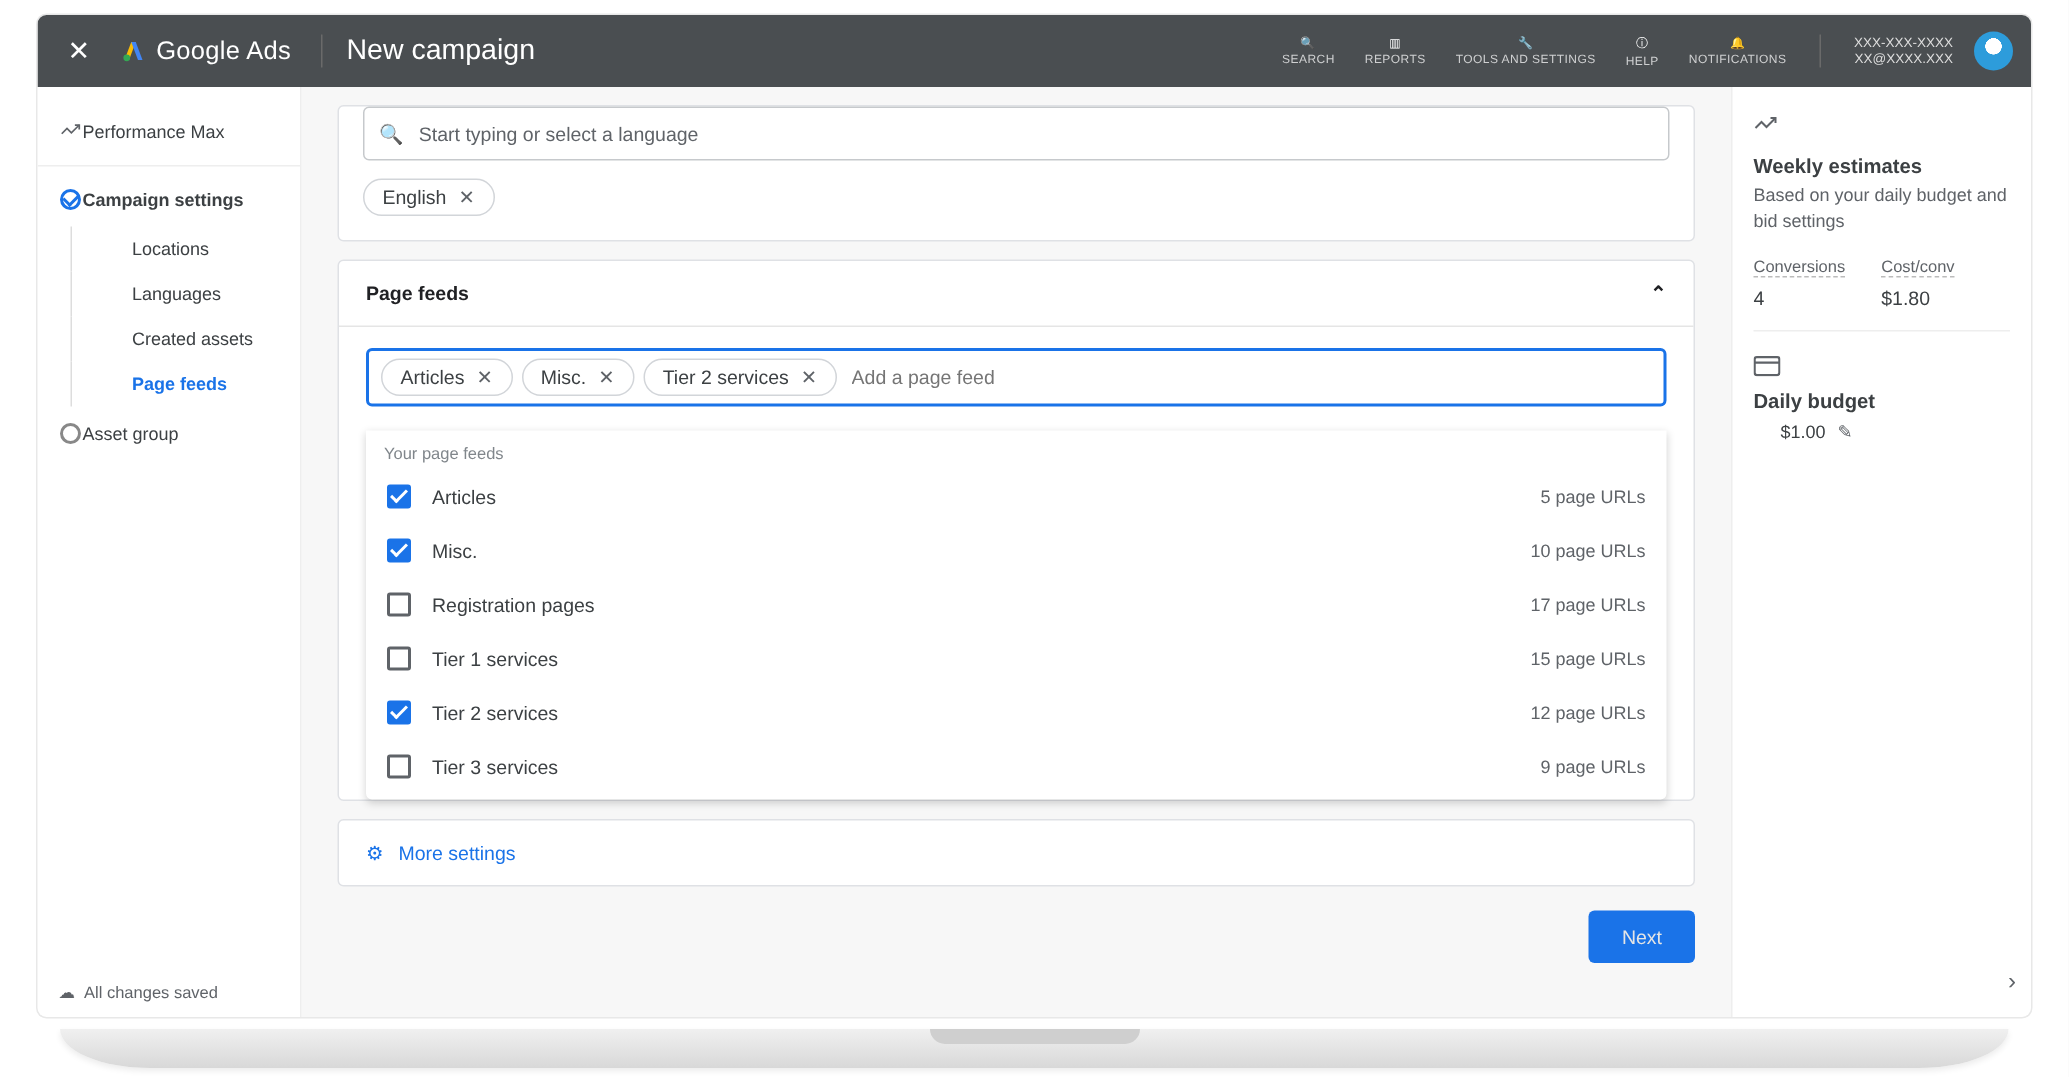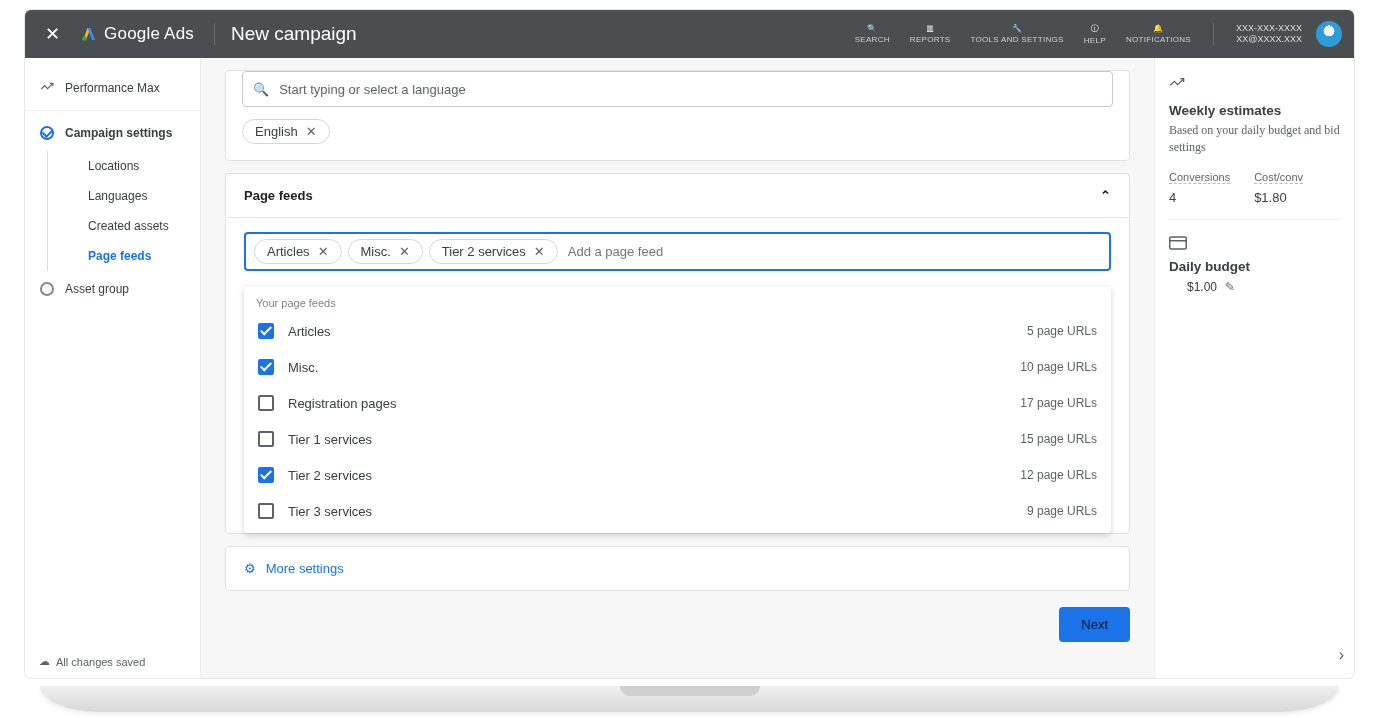--- a/index.html
+++ b/index.html
@@ -18,21 +18,21 @@
   .page-title { font-size: 19px; font-weight: 400; }
   .topbar-spacer { flex: 1; }
   .top-icon { display: flex; flex-direction: column; align-items: center; justify-content: center; font-size: 8px; letter-spacing: .3px; gap: 2px; padding: 0 6px; cursor: pointer; }
   .top-icon .lbl { color: #cfd0d1; }
   .avatar { width: 26px; height: 26px; border-radius: 50%; background: radial-gradient(circle at 50% 38%, #fff 0 26%, #2d9cdb 27%); }
   .acct-block { font-size: 9px; text-align: right; line-height: 11px; color: #dcdcdc; padding: 0 6px; }
 
   
   .content { flex: 1; display: grid; grid-template-columns: 176px 1fr 200px; min-height: 0; }
   .sidebar { border-right: 1px solid #eee; padding: 12px 0 0; display: flex; flex-direction: column; position: relative; }
-  .side-item { display: flex; align-items: center; gap: 10px; padding: 10px 14px; font-size: 12px; color: #3c4043; cursor: pointer; text-align: right; }
+  .side-item { display: flex; align-items: center; padding: 10px 14px; font-size: 12px; color: #3c4043; cursor: pointer; text-align: right; }
   .side-item.active { font-weight: 700; }
   .side-sub { padding: 8px 14px 8px 40px; font-size: 12px; color: #3c4043; cursor: pointer; border-left: 1px solid #ddd; margin-left: 22px; }
   .side-sub.active { color: #1a73e8; font-weight: 700; }
   .side-icon { width: 16px; height: 16px; display: inline-flex; align-items: center; justify-content: center; color: #5f6368; }
   .side-hr { border: none; border-top: 1px solid #eee; margin: 4px 0; }
   .circle { width: 14px; height: 14px; border: 2px solid #888; border-radius: 50%; }
   .check-circle { width: 14px; height: 14px; border: 2px solid #1a73e8; border-radius: 50%; position: relative; }
   .check-circle::after { content: ""; position: absolute; left: 2px; top: -1px; width: 5px; height: 8px; border-right: 2px solid #1a73e8; border-bottom: 2px solid #1a73e8; transform: rotate(45deg); }
   .side-footer { margin-top: auto; font-size: 11px; color: #5f6368; padding: 10px 14px; display: flex; align-items: center; gap: 6px; }
 
@@ -57,26 +57,26 @@
   .feed-row { display: flex; align-items: center; padding: 10px 14px; gap: 14px; font-size: 13px; color: #3c4043; cursor: pointer; }
   .feed-row .count { margin-left: auto; font-size: 12px; color: #5f6368; }
   .check { width: 16px; height: 16px; border: 2px solid #5f6368; border-radius: 2px; position: relative; }
   .check.checked { background: #1a73e8; border-color: #1a73e8; }
   .check.checked::after { content: ""; position: absolute; left: 3px; top: -1px; width: 4px; height: 9px; border-right: 2px solid #fff; border-bottom: 2px solid #fff; transform: rotate(45deg); }
 
   .more-settings { margin-top: 12px; display: flex; align-items: center; gap: 10px; padding: 14px 18px; font-size: 13px; color: #1a73e8; cursor: pointer; }
   .gear { color: #1a73e8; }
 
   .next-row { display: flex; justify-content: flex-end; margin-top: 16px; }
-  .next-btn { background: #1a73e8; color: #0f172a; border: none; border-radius: 4px; padding: 10px 22px; font-size: 13px; cursor: pointer; }
+  .next-btn { background: #1a73e8; color: #e5e5e5; border: none; border-radius: 4px; padding: 10px 22px; font-size: 13px; cursor: pointer; }
 
   
   .rpanel { border-left: 1px solid #eee; padding: 18px 14px; font-size: 12px; color: #3c4043; position: relative; }
   .r-title { font-weight: 700; font-size: 13.5px; margin-top: 8px; }
-  .r-sub { color: #5f6368; margin-top: 4px; line-height: 1.4; font-family: Liberation Serif, serif; }
+  .r-sub { color: #5f6368; margin-top: 4px; line-height: 1.4; }
   .r-metrics { display: flex; gap: 24px; margin-top: 14px; padding-bottom: 14px; border-bottom: 1px solid #eee; }
   .metric-label { font-size: 11px; color: #5f6368; border-bottom: 1px dashed #bbb; display: inline-block; }
   .metric-val { font-size: 13px; margin-top: 6px; }
   .r-sec-title { font-weight: 700; font-size: 13.5px; margin-top: 6px; }
   .budget-row { display: flex; align-items: center; gap: 8px; margin-top: 6px; margin-left: 18px; }
   .pencil { color: #5f6368; cursor: pointer; }
   .r-chevron { position: absolute; bottom: 14px; right: 10px; color: #5f6368; font-size: 16px; cursor: pointer; }
 
   .laptop-base { position: absolute; left: 0; right: 0; bottom: 6px; height: 26px; background: linear-gradient(#f0f0f0,#d8d8d8); border-radius: 0 0 60px 60px / 0 0 26px 26px; margin: 0 40px; box-shadow: 0 2px 4px rgba(0,0,0,.08); }
   .laptop-base::before { content: ""; position: absolute; left: 50%; top: 0; width: 140px; height: 10px; transform: translateX(-50%); background: #cfcfcf; border-radius: 0 0 12px 12px; }

